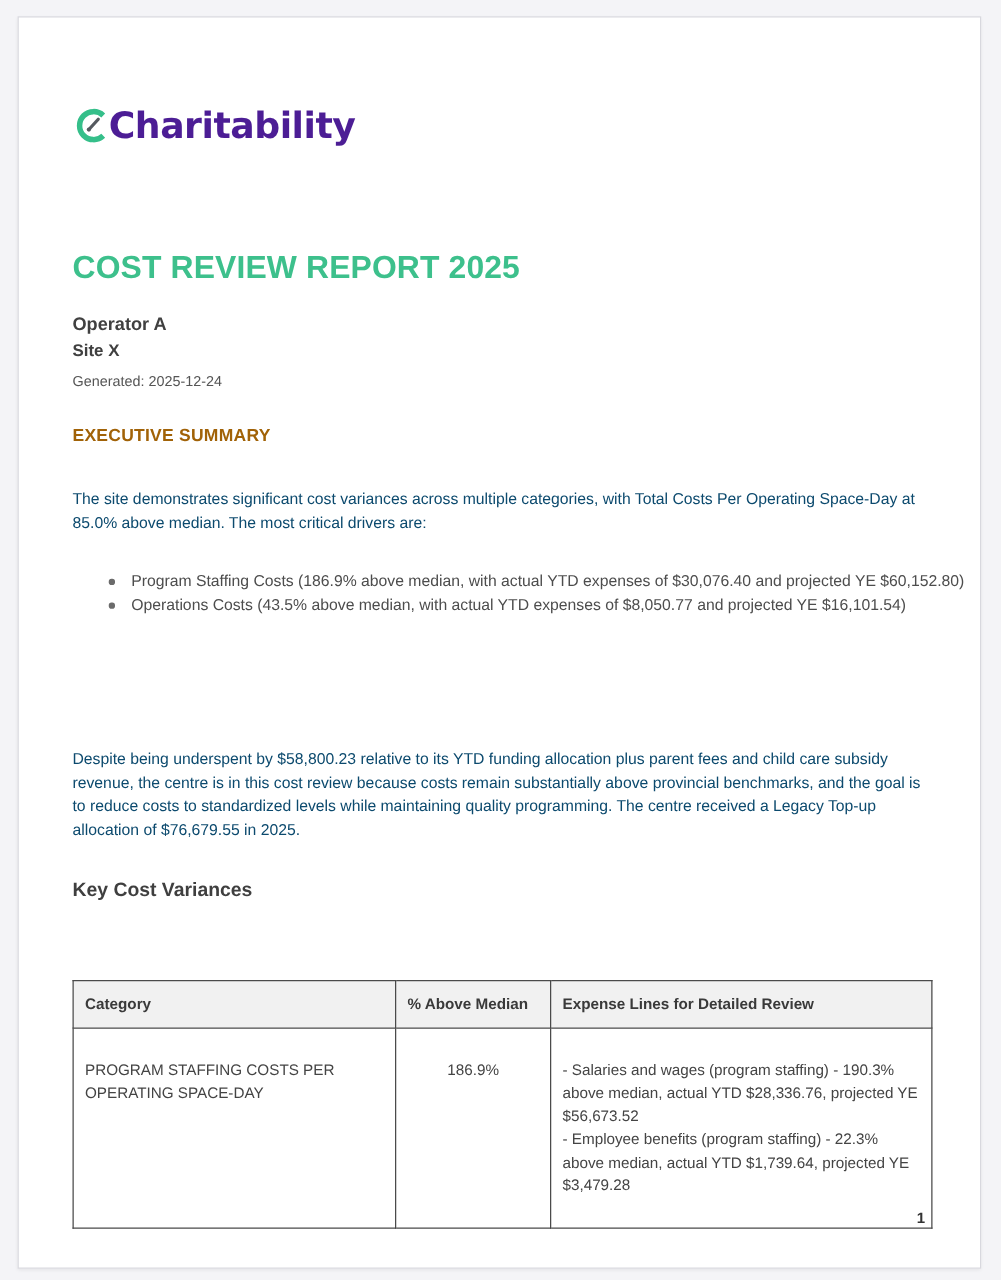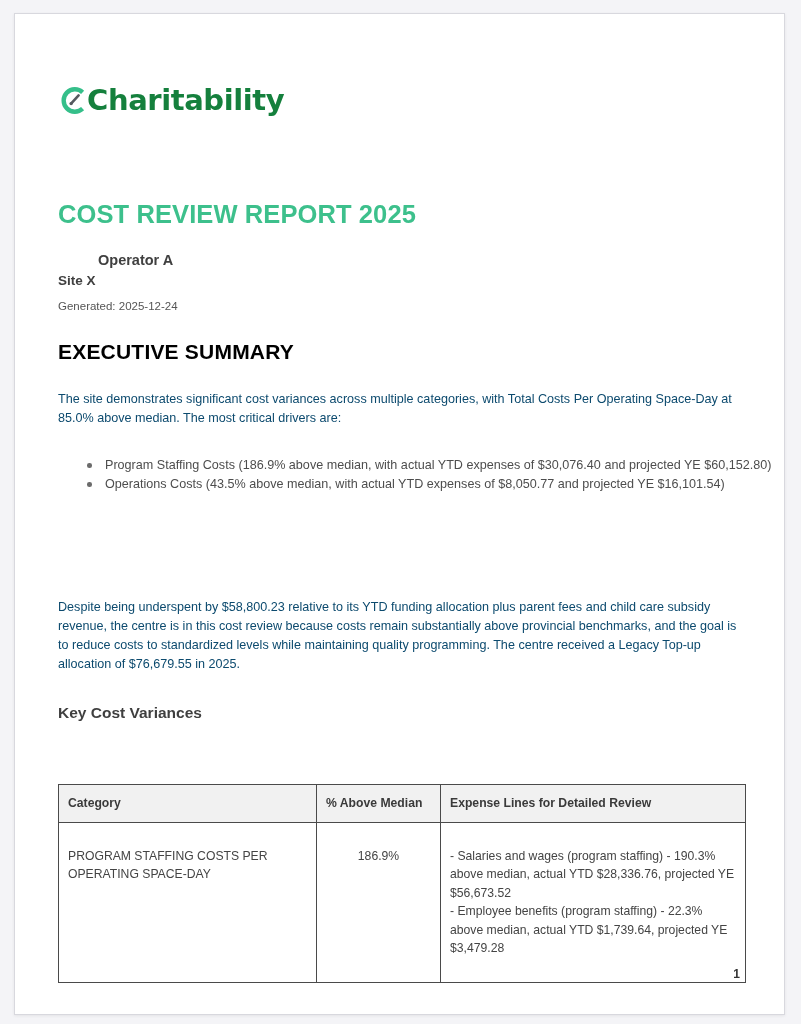--- a/index.html
+++ b/index.html
@@ -40,21 +40,21 @@
     width: 31px;
     height: 31px;
     position: relative;
     flex: 0 0 auto;
     margin-right: -2px;
   }
   .logo-text {
     font-family: "DejaVu Sans", "Liberation Sans", sans-serif;
     font-size: 29px;
     font-weight: 600;
-    color: #15803d;
+    color: #4c1d95;
     letter-spacing: -0.4px;
     line-height: 1;
   }
 
   
   .doc-title {
     position: absolute;
     left: 43px;
     top: 186px;
     font-size: 25.5px;
@@ -62,21 +62,20 @@
     color: #3dc08c;
     letter-spacing: 0.1px;
   }
   .operator {
     position: absolute;
     left: 43px;
     top: 238px;
     font-size: 14.5px;
     font-weight: bold;
     color: #404040;
-    margin-left: 40px;
   }
   .site {
     position: absolute;
     left: 43px;
     top: 259px;
     font-size: 13.5px;
     font-weight: bold;
     color: #404040;
     text-align: right;
   }
@@ -84,23 +83,23 @@
     position: absolute;
     left: 43px;
     top: 286px;
     font-size: 11.5px;
     color: #555555;
   }
   .h2 {
     position: absolute;
     left: 43px;
     top: 326px;
-    font-size: 21px;
-    font-weight: bold;
-    color: #000000;
+    font-size: 14px;
+    font-weight: bold;
+    color: #a16207;
     letter-spacing: 0.2px;
   }
   .h3 {
     position: absolute;
     left: 43px;
     top: 690px;
     font-size: 15.5px;
     font-weight: bold;
     color: #3f3f3f;
   }

